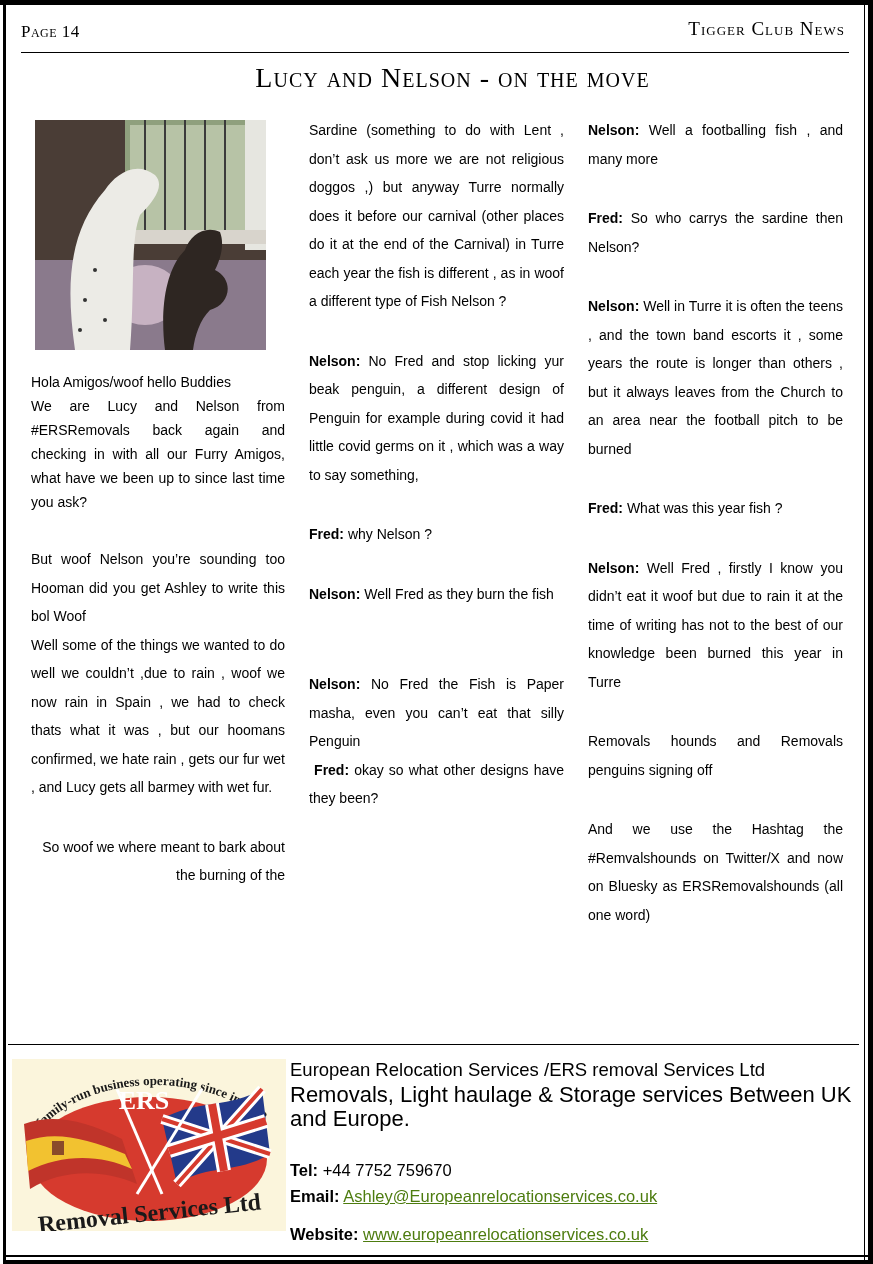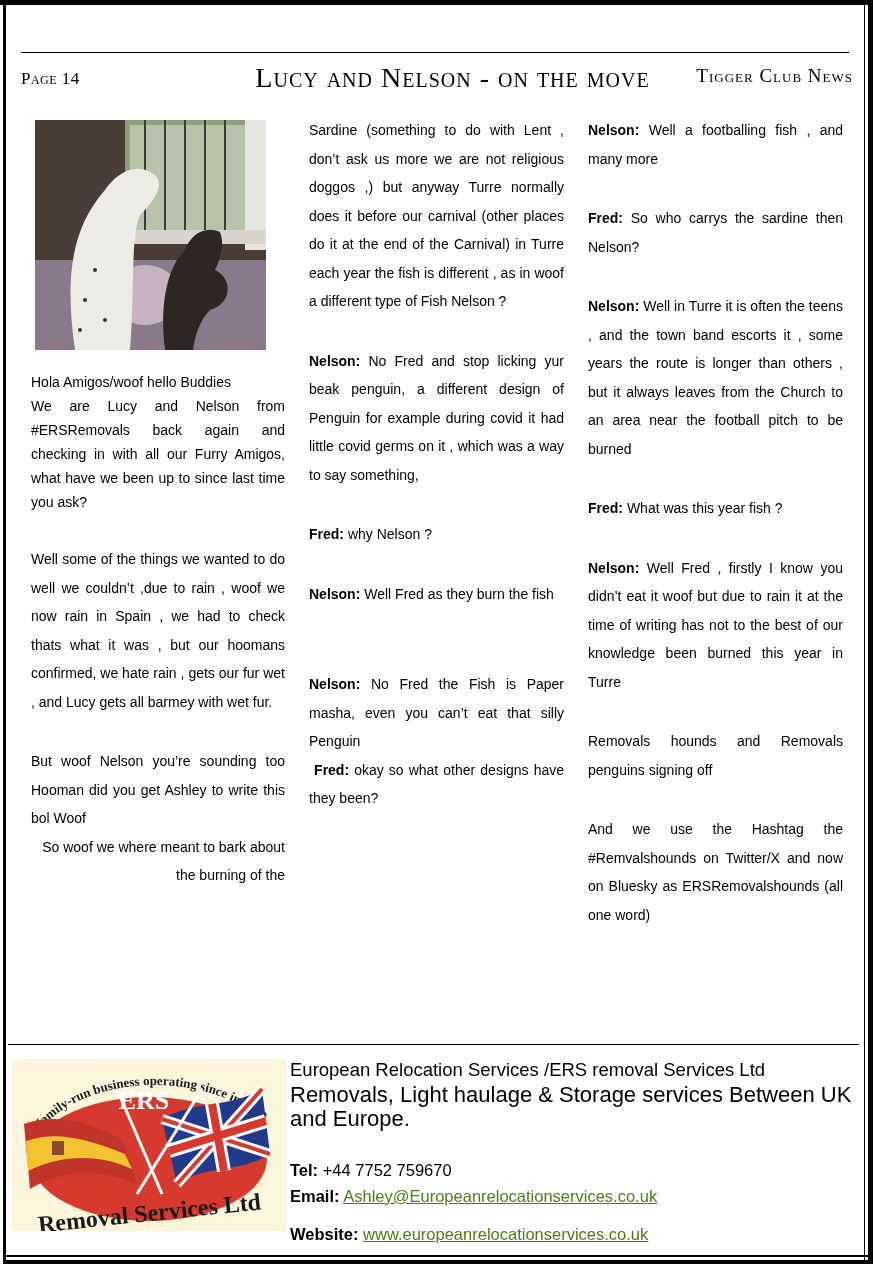--- a/index.html
+++ b/index.html
@@ -7,24 +7,24 @@
          font-family: "Liberation Sans", "DejaVu Sans", sans-serif; color: #000; }
 
   
   .frame-top { position: absolute; left: 0; top: 0; width: 873px; height: 5px; background: #000; }
   .frame-left { position: absolute; left: 3px; top: 0; width: 3px; height: 1264px; background: #000; }
   .frame-right { position: absolute; right: 0; top: 0; width: 5px; height: 1264px; background: #000; }
   .frame-right-inner { position: absolute; right: 8px; top: 0; width: 1px; height: 1264px; background: #000; }
   .frame-bottom { position: absolute; left: 3px; right: 0; bottom: 0; height: 4px; background: #000; }
   .frame-bottom-inner { position: absolute; left: 3px; right: 0; bottom: 7px; height: 2px; background: #000; }
 
-  .header { position: absolute; left: 21px; right: 20px; top: 18px; height: 34px; margin-top: 47px; }
+  .header { position: absolute; left: 21px; right: 20px; top: 18px; height: 34px; }
   .page-num { position: absolute; left: 0; top: 4px; font-family: "Liberation Serif", "DejaVu Serif", serif;
               font-variant: small-caps; font-size: 17px; letter-spacing: 0.5px; }
-  .pub-name { position: absolute; right: 0; top: 0; font-family: "Liberation Serif", "DejaVu Serif", serif;
+  .pub-name { position: absolute; right: 8px; top: 0; font-family: "Liberation Serif", "DejaVu Serif", serif;
               font-variant: small-caps; font-size: 19px; letter-spacing: 1px; }
   .header-rule { position: absolute; left: 21px; right: 24px; top: 52px; height: 1px; background: #000; }
 
   .title { position: absolute; left: 0; right: 0; top: 62px; text-align: center;
            font-family: "Liberation Serif", "DejaVu Serif", serif; font-variant: small-caps;
            font-size: 28px; letter-spacing: 1px; padding-left: 32px; }
 
   .col { position: absolute; text-align: justify; font-size: 14px; line-height: 28.5px; }
   .col p { margin: 0; }
   .col .gap { height: 31px; }
@@ -84,22 +84,22 @@
       <circle cx="50" cy="180" r="2" fill="#333"></circle>
     <circle cx="70" cy="200" r="2" fill="#333"></circle>
       <circle cx="45" cy="210" r="2" fill="#333"></circle>
     <path d="M130 230 C125 190 130 150 150 130 C155 115 170 105 185 112 C190 125 185 140 180 150 C200 160 195 185 175 190 C165 200 160 215 158 230 Z" fill="#2e2622"></path>
   </svg>
 </div>
 
 <div class="col col1">
   <p class="tight">Hola Amigos/woof hello Buddies</p>
   <p class="tight" style="margin-bottom:31px">We are Lucy and Nelson from #ERSRemovals back again and checking in with all our Furry Amigos, what have we been up to since last time you ask?</p>
+  <p>But woof Nelson you’re sounding too Hooman did you get Ashley to write this bol Woof</p>
   <p style="margin-bottom:31px">Well some of the things we wanted to do well we couldn’t ,due to rain , woof we now rain in Spain , we had to check thats what it was , but our hoomans confirmed, we hate rain , gets our fur wet , and Lucy gets all barmey with wet fur.</p>
-  <p>But woof Nelson you’re sounding too Hooman did you get Ashley to write this bol Woof</p>
   <p style="text-align:right">So woof we where meant to bark about the burning of the</p>
 </div>
 
 <div class="col col2">
   <p>Sardine (something to do with Lent , don’t ask us more we are not religious doggos ,) but anyway Turre normally does it before our carnival (other places do it at the end of the Carnival) in Turre each year the fish is different , as in woof a different type of Fish Nelson ?</p>
   <div class="gap"></div>
   <p><b>Nelson:</b><span> No Fred and stop licking yur beak penguin, a different design of Penguin for example during covid it had little covid germs on it , which was a way to say something,</span></p>
   <div class="gap"></div>
   <p><b>Fred:</b><span> why Nelson ?</span></p>
   <div class="gap"></div>

